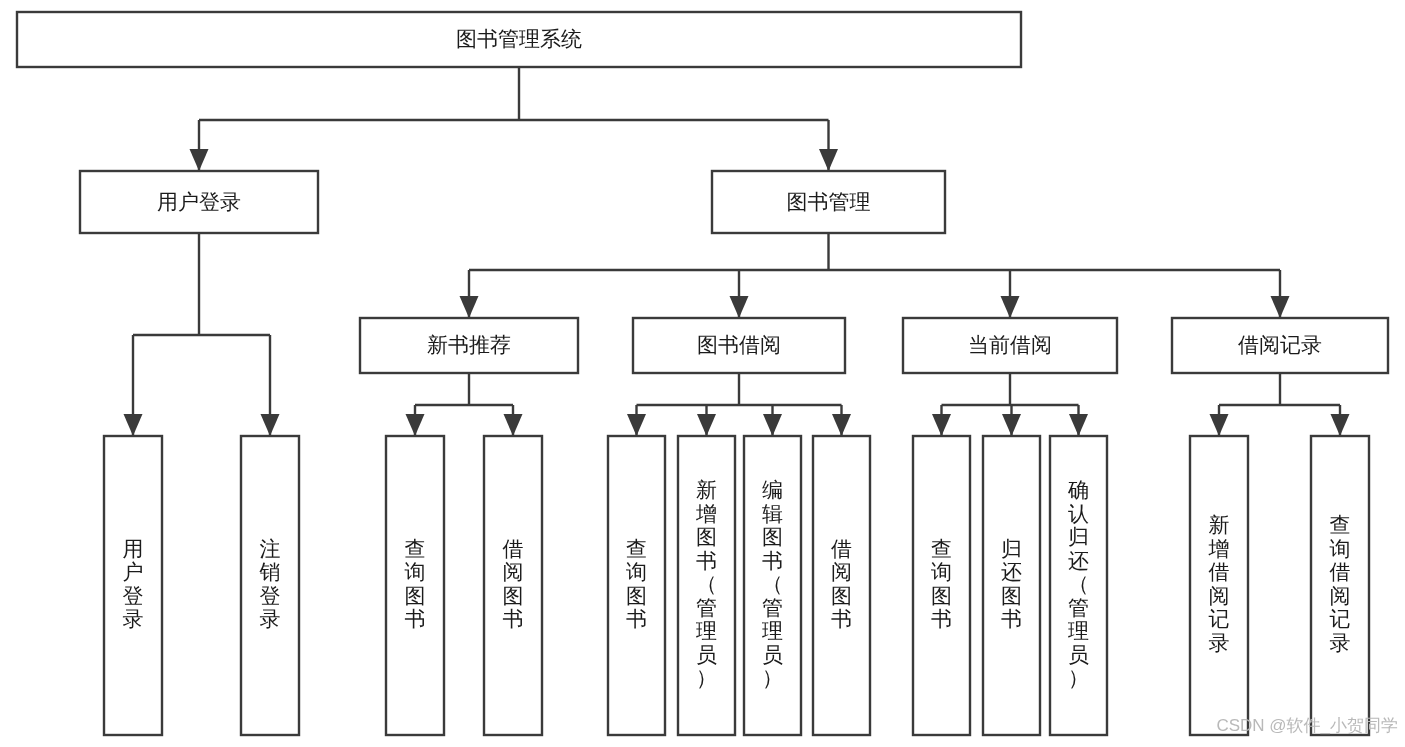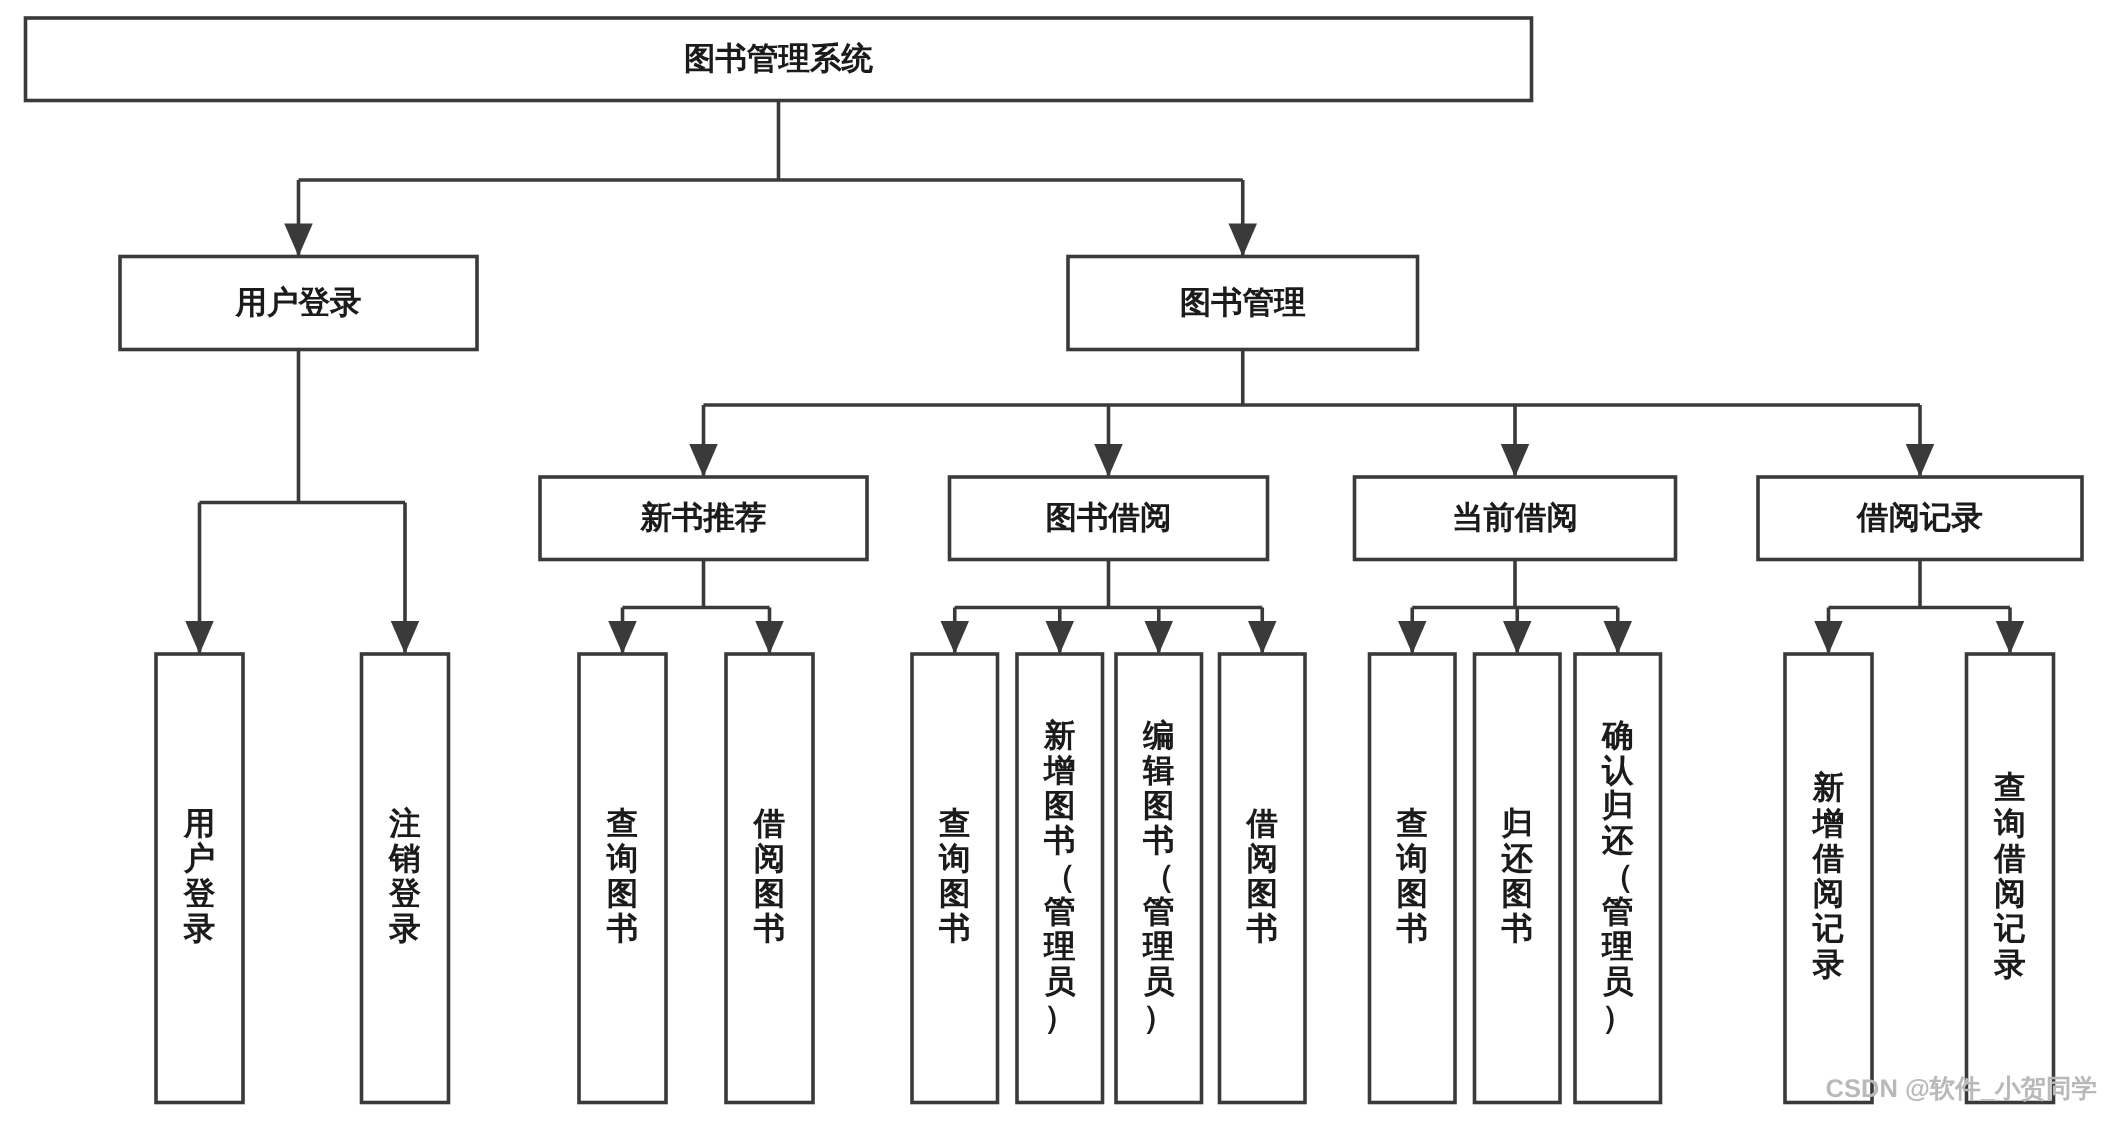--- a/index.html
+++ b/index.html
@@ -11,21 +11,20 @@
     width: 1405px;
     height: 747px;
     font-family: "Liberation Sans", "DejaVu Sans", sans-serif;
     overflow: hidden;
     position: relative;
   }
   #diagram-root {
     position: relative;
     width: 1405px;
     height: 747px;
-    font-weight: bold;
   }
   svg.diagram {
     position: absolute;
     left: 0;
     top: 0;
     width: 1405px;
     height: 747px;
   }
   .node-box {
     fill: #ffffff;

